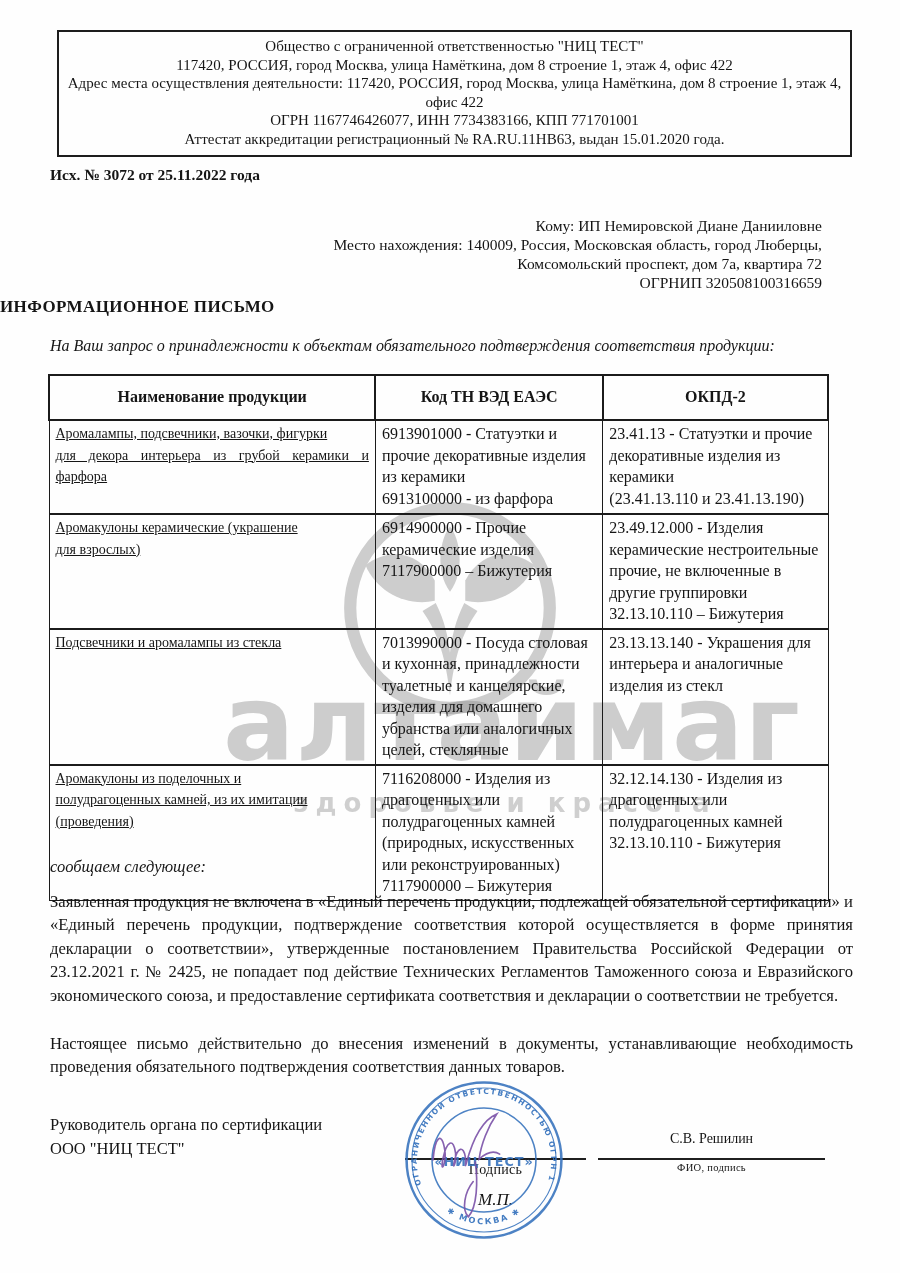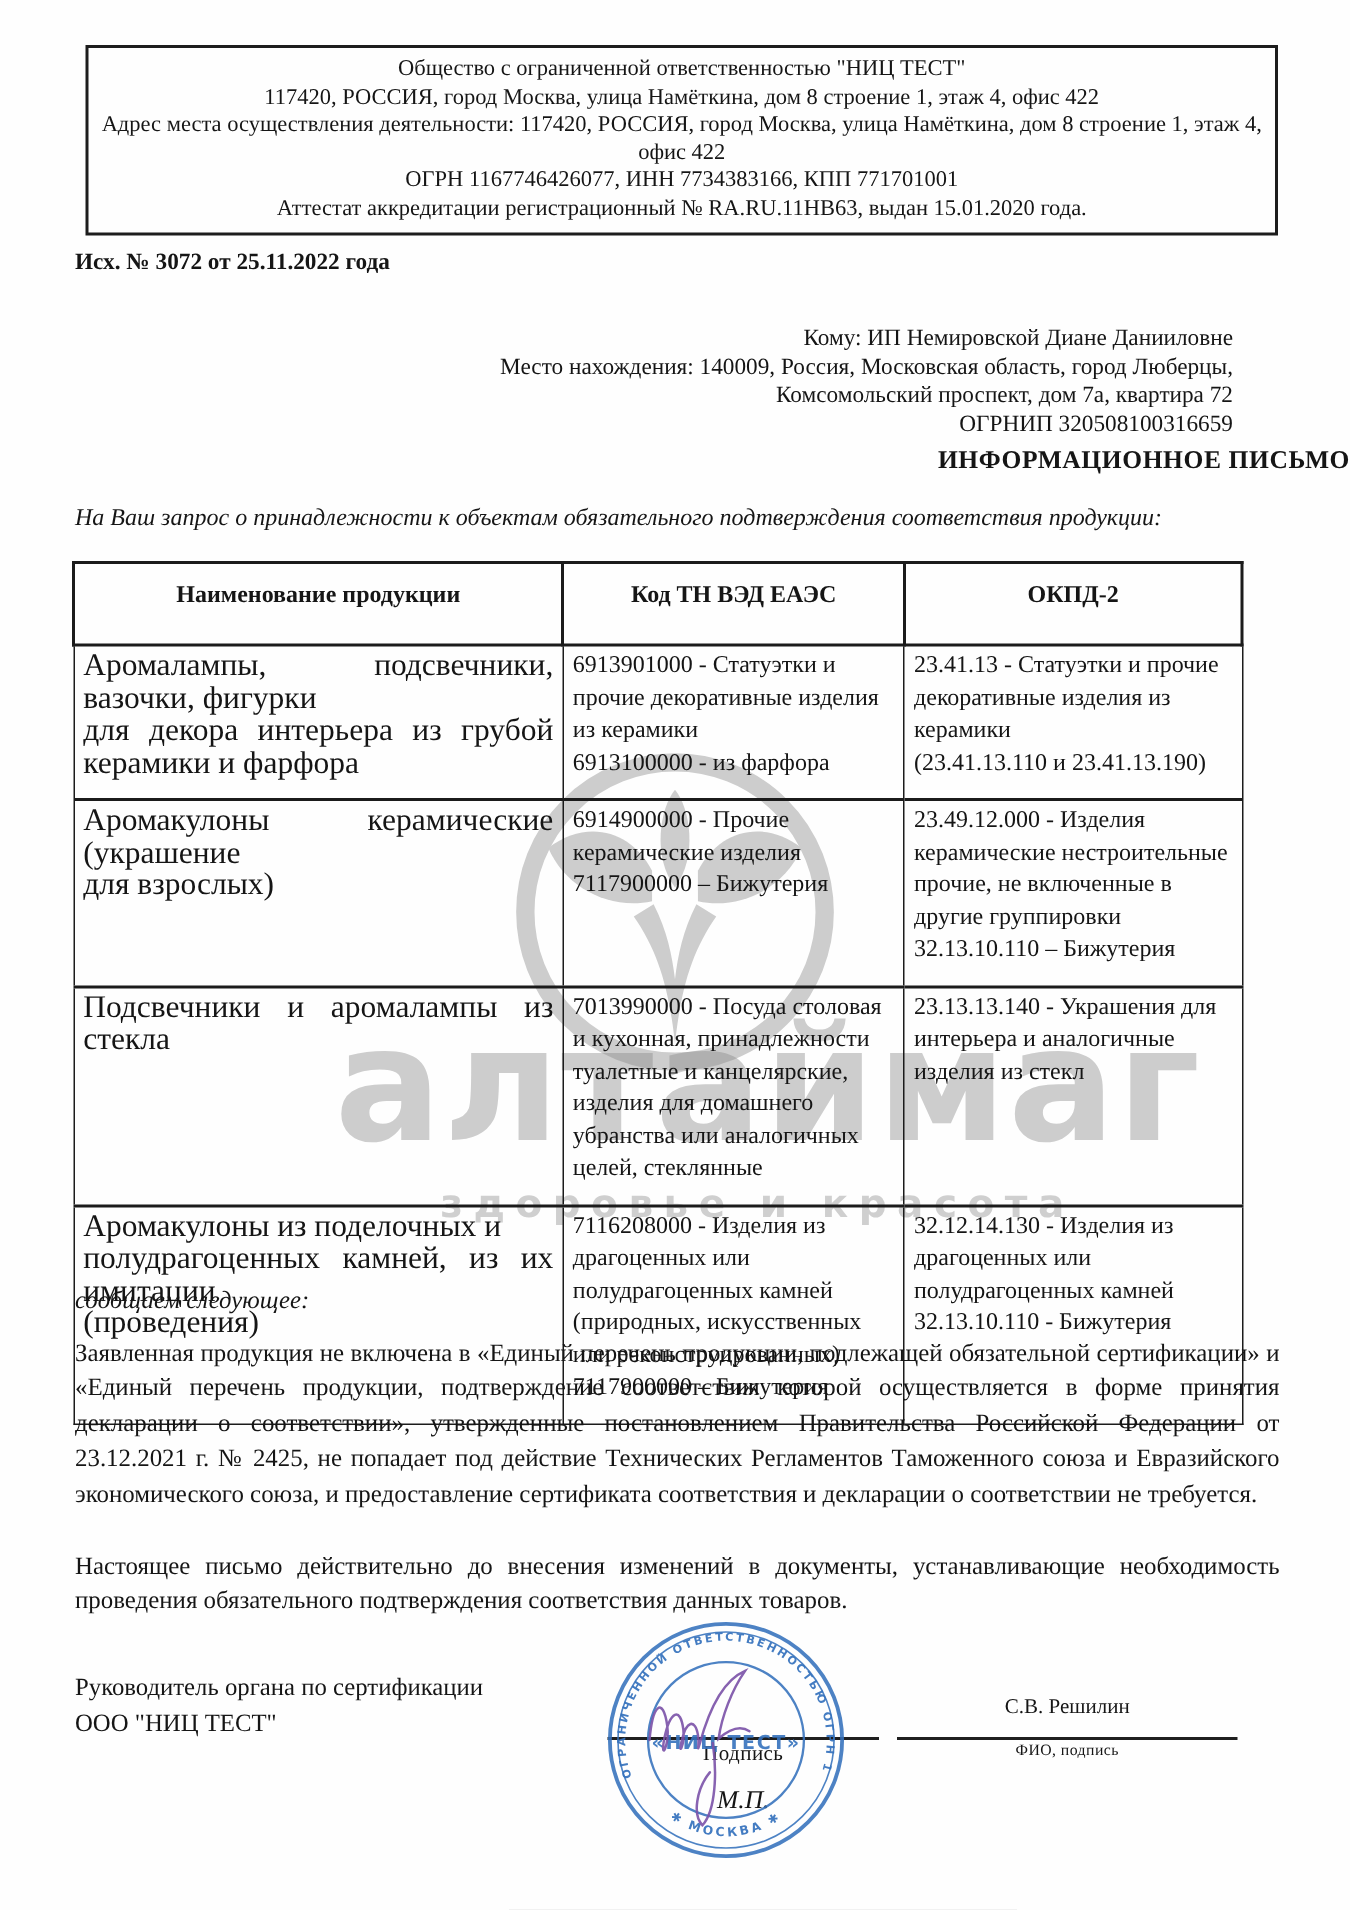--- a/index.html
+++ b/index.html
@@ -38,46 +38,46 @@
   }
 
   .ref{left:50px;top:166px;font-weight:bold;font-size:15.5px;}
 
   .recipient{
     right:78px;top:216px;width:565px;
     text-align:right;font-size:15.5px;line-height:19px;
   }
 
   .doc-title{
-    left:0;top:297px;width:900px;text-align:right;
+    left:0;top:297px;width:900px;text-align:left;
     font-weight:bold;font-size:17px;letter-spacing:.4px;
   }
 
   .intro{left:50px;top:337px;width:806px;font-size:16px;font-style:italic;}
 
   
   table.products{
     position:absolute;left:48px;top:374px;width:781px;z-index:1;
     border-collapse:collapse;table-layout:fixed;
     font-size:16px;line-height:21.5px;
   }
   table.products td,table.products th{
     border:1.6px solid #1b1b1b;
     vertical-align:top;
-    padding:2px 6px 13px 6px;
+    padding:2px 6px 3px 6px;
     background:transparent;
   }
   table.products th{
     border-width:2.4px;
     font-size:16px;font-weight:bold;text-align:center;
     vertical-align:middle;height:38px;
   }
   table.products td{border-top-width:2px;}
   table.products .outer{border-width:2.4px;}
-  td.c-name{text-align:justify;white-space:pre-line;font-size:21px;}
+  td.c-name{text-align:justify;white-space:pre-line;font-size:14px;text-decoration:underline;}
   td.c-code,td.c-okpd{white-space:pre-line;}
 
   .following{left:50px;top:857px;font-size:16.5px;font-style:italic;}
 
   .para{
     left:50px;width:803px;
     font-size:16.6px;line-height:23.4px;text-align:justify;
   }
   .p1{top:890px;}
   .p2{top:1032px;}

